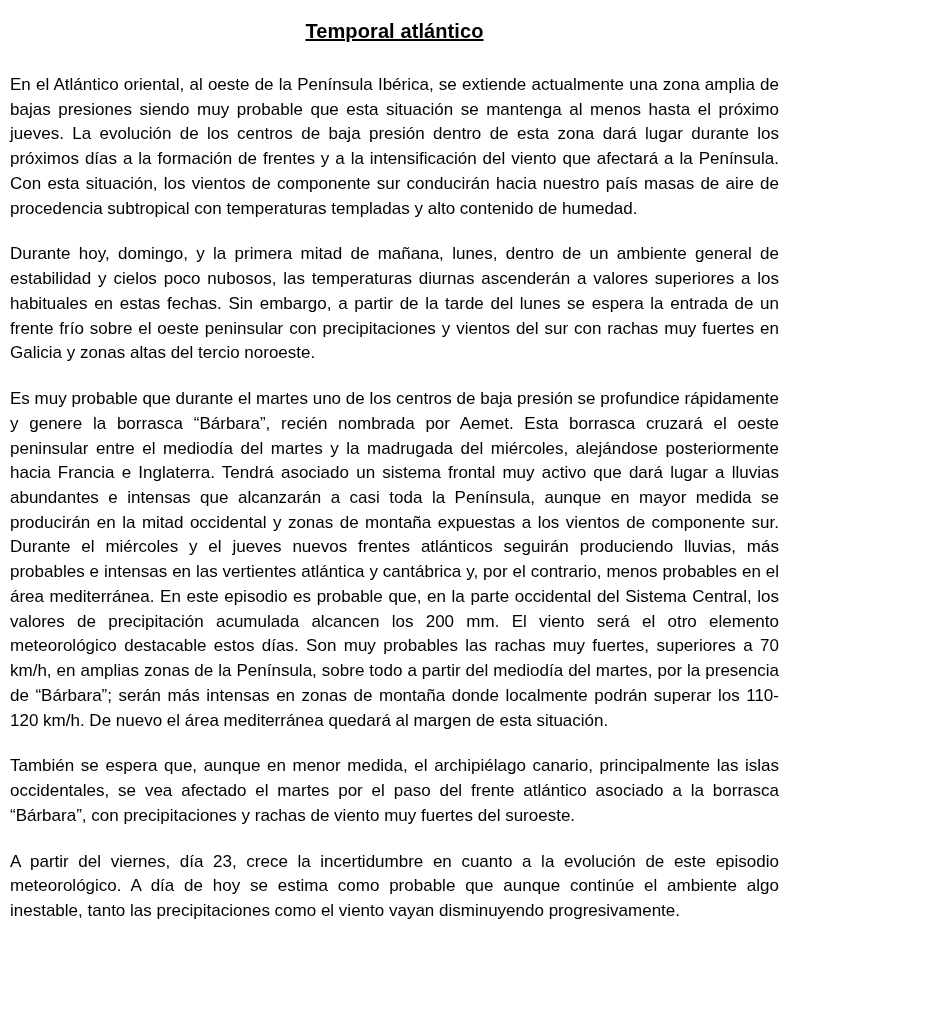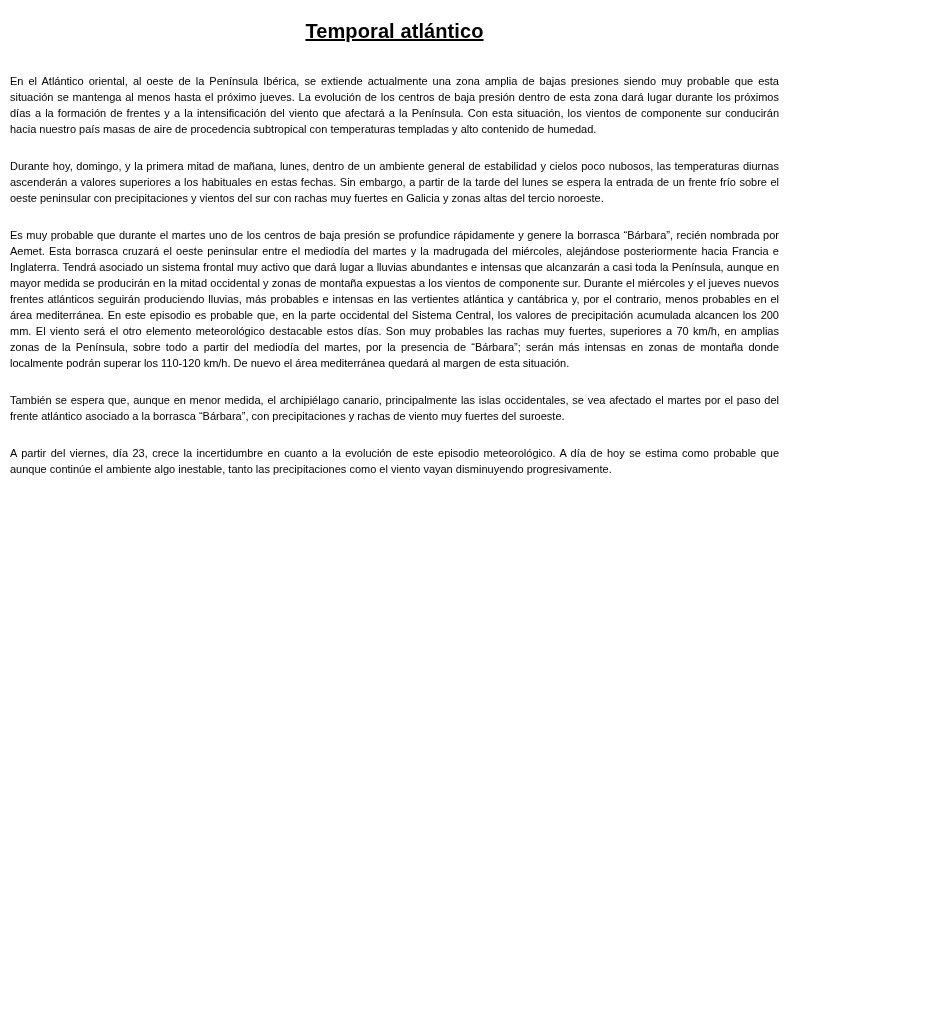--- a/index.html
+++ b/index.html
@@ -31,21 +31,21 @@
     font-size: 18.5px;
     font-weight: bold;
     margin: 32px 0 0 0;
   }
   .body-block {
     margin-top: 30px;
   }
   p.para {
     text-align: justify;
     text-justify: inter-word;
-    font-size: 11px;
+    font-size: 17px;
     line-height: 1.455;
     margin: 0 0 21px 0;
     hyphens: none;
   }
   p.para:last-child {
     margin-bottom: 0;
   }
 </style>
 </head>
 <body>

